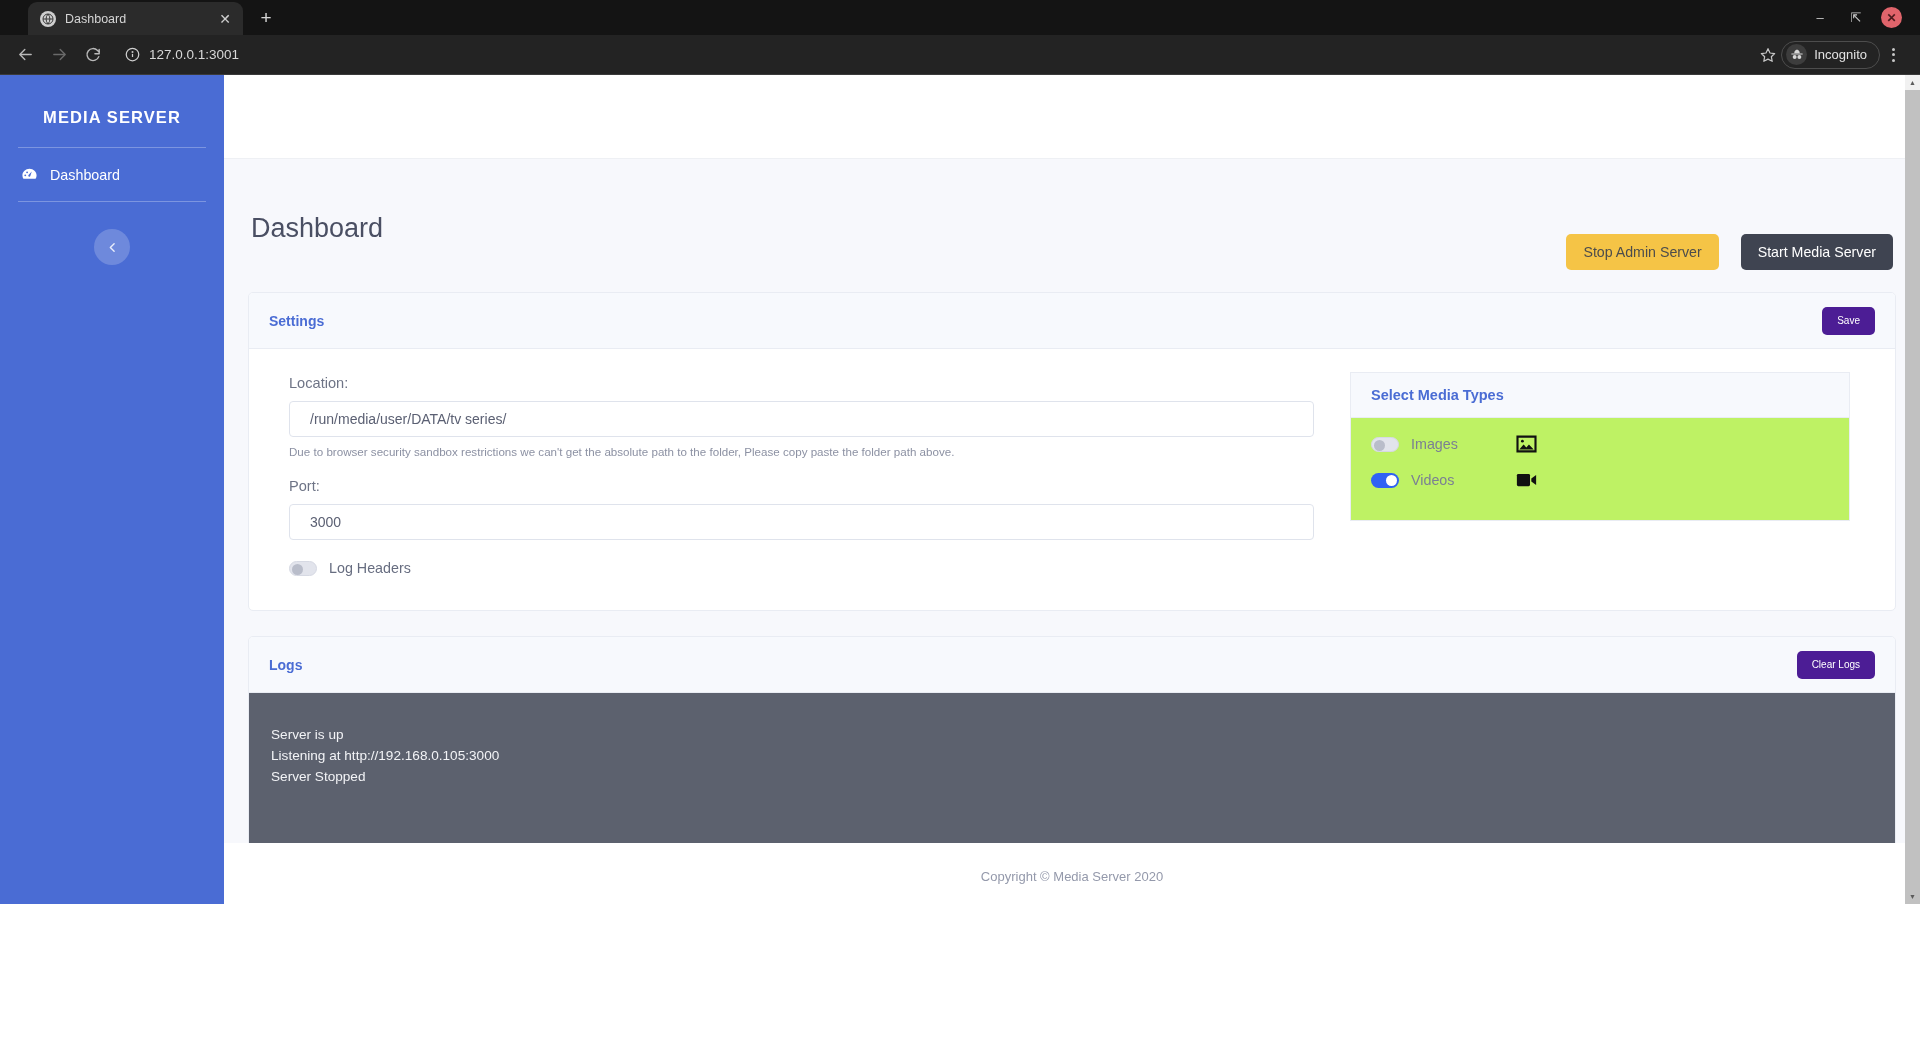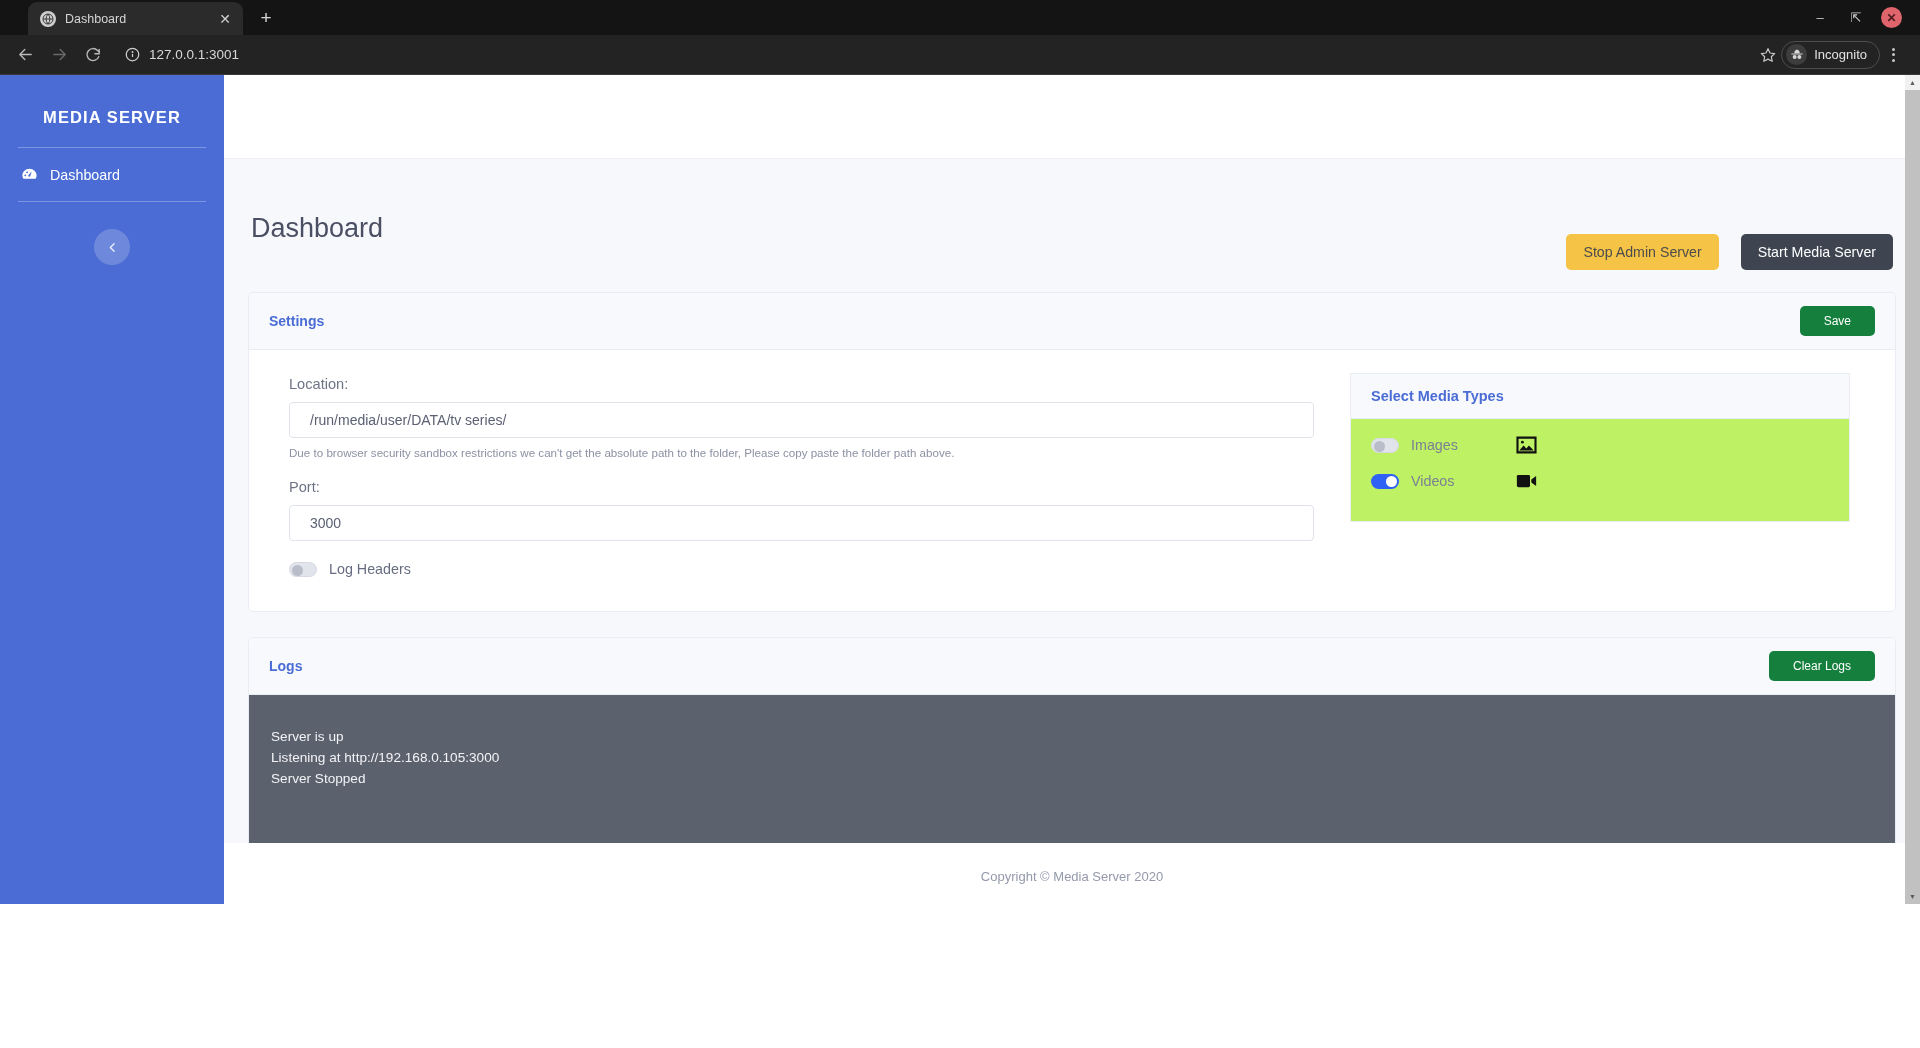--- a/index.html
+++ b/index.html
@@ -123,21 +123,21 @@
   }
   .page-title { font-size: 27px; color: #4a4f63; font-weight: 400; }
   .head-btns { display: flex; gap: 22px; margin-top: 48px; }
   .btn {
     border: none; border-radius: 5px; font-size: 14.2px; cursor: pointer;
     font-family: "Liberation Sans", sans-serif; padding: 11px 17px;
     line-height: 1;
   }
   .btn-warning { background: #f5c446; color: #4c4c4c; }
   .btn-dark { background: #3f4451; color: #ffffff; }
-  .btn-primary { background: #15803d; color: #ffffff; padding: 9px 24px; font-size: 12px; }
+  .btn-primary { background: #4c1d95; color: #ffffff; padding: 9px 15px; font-size: 10px; }
 
   .card {
     background: #ffffff; border: 1px solid #e9ecf3; border-radius: 5px;
     margin-bottom: 25px; overflow: hidden;
   }
   .card-head {
     background: #f7f9fd; border-bottom: 1px solid #e9ecf3;
     display: flex; align-items: center; justify-content: space-between;
     padding: 13px 20px; min-height: 56px;
   }

